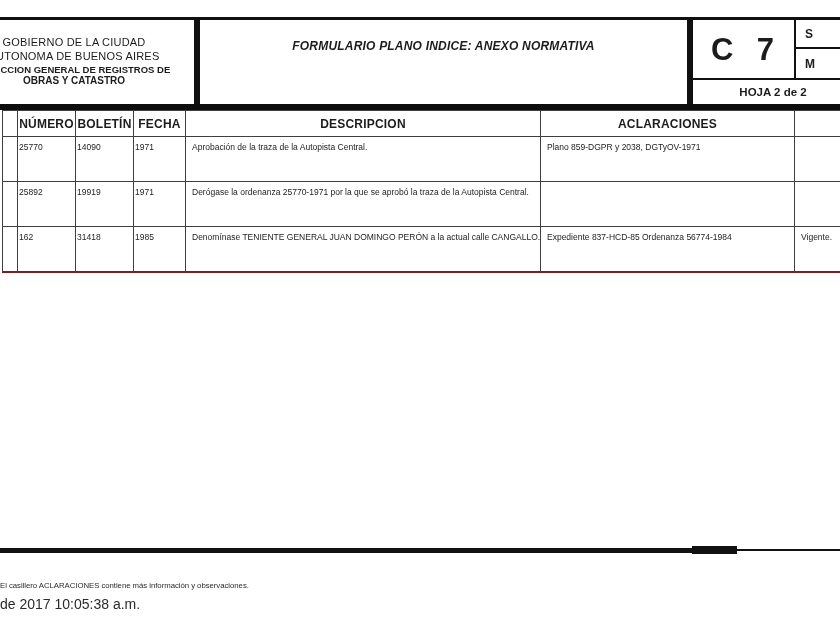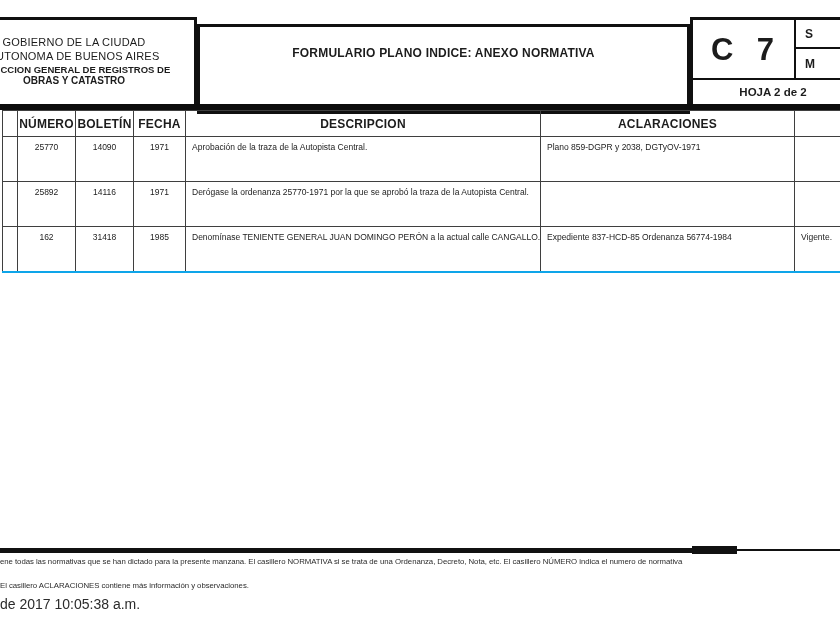--- a/index.html
+++ b/index.html
@@ -8,21 +8,21 @@
     overflow:hidden;font-family:"Liberation Sans",sans-serif;color:#1c1c1c;
     margin:0 auto;
   }
   
   .box{position:absolute;border:3px solid #101010;background:#fff;box-sizing:border-box;}
   .agency-box{left:-49px;top:17px;width:246px;height:90px;display:flex;flex-direction:column;
     justify-content:center;align-items:center;text-align:center;line-height:1.25;}
   .agency-l12{font-weight:normal;font-size:11px;letter-spacing:.2px;white-space:nowrap;}
   .agency-l3{font-weight:bold;font-size:9.5px;white-space:nowrap;}
   .agency-l4{font-weight:bold;font-size:10px;white-space:nowrap;}
-  .form-box{left:197px;top:24px;width:493px;height:90px;text-align:center;}
+  .form-box{left:197px;top:17px;width:493px;height:90px;text-align:center;font-style:italic;}
   .form-title{margin-top:19px;font-weight:bold;font-size:12px;letter-spacing:.2px;white-space:nowrap;}
   .form-desc{margin-top:17px;font-size:7.5px;color:#2a2a2a;white-space:nowrap;}
   .code-box{left:690px;top:17px;width:166px;height:90px;display:flex;flex-direction:column;}
   .code-top{display:flex;height:58px;box-sizing:border-box;}
   .c7-cell{width:103px;box-sizing:border-box;border-right:2px solid #101010;display:flex;
     align-items:center;justify-content:space-between;padding:0 20px 0 18px;
     font-weight:bold;font-size:31px;line-height:1;}
   .sm-col{flex:1;display:flex;flex-direction:column;}
   .sm-cell{height:29px;box-sizing:border-box;display:flex;align-items:center;
     padding-left:9px;font-weight:bold;font-size:12px;}
@@ -30,23 +30,23 @@
   .hoja-row{height:32px;box-sizing:border-box;border-top:2px solid #101010;display:flex;
     align-items:center;justify-content:center;font-weight:bold;font-size:11.5px;}
   .thick-band{position:absolute;left:0;top:104px;width:840px;height:6px;background:#0d0d0d;}
   
   table.norma{position:absolute;left:2px;top:110px;width:854px;border-collapse:collapse;
     table-layout:fixed;font-size:8.5px;}
   table.norma td,table.norma th{border:1px solid #3f3f3f;box-sizing:border-box;
     overflow:hidden;white-space:nowrap;}
   table.norma th{height:26px;font-size:12px;font-weight:bold;text-align:center;vertical-align:middle;letter-spacing:.2px;}
   table.norma td{height:45px;vertical-align:top;padding-top:5px;}
-  td.num{text-align:center;}
+  td.num{text-align:left;}
   td.txt{text-align:left;padding-left:6px;padding-right:4px;}
-  tr.last td{border-bottom:2px solid #0ea5e9;}
+  tr.last td{border-bottom:2px solid #7f1d1d;}
   
   .bar{position:absolute;background:#111;}
   .bar-a{left:0;top:548px;width:692px;height:5px;}
   .bar-b{left:692px;top:546px;width:45px;height:8px;}
   .bar-c{left:737px;top:549px;width:103px;height:2px;}
   .foot{position:absolute;left:0;font-size:7.8px;color:#2b2b2b;white-space:nowrap;letter-spacing:-0.05px;}
   .foot1{top:557px;}
   .foot2{top:569px;}
   .foot3{top:581px;}
   .stamp{position:absolute;left:0;top:596px;font-size:14px;color:#2b2b2b;white-space:nowrap;}
@@ -110,21 +110,21 @@
         <td class="num">25770</td>
         <td class="num">14090</td>
         <td class="num">1971</td>
         <td class="txt">Aprobación de la traza de la Autopista Central.</td>
         <td class="txt">Plano 859-DGPR y 2038, DGTyOV-1971</td>
         <td class="txt"></td>
       </tr>
       <tr>
         <td></td>
         <td class="num">25892</td>
-        <td class="num">14116</td>
+        <td class="num">19919</td>
         <td class="num">1971</td>
         <td class="txt">Derógase la ordenanza 25770-1971 por la que se aprobó la traza de la Autopista Central.</td>
         <td class="txt"></td>
         <td class="txt"></td>
       </tr>
       <tr class="last">
         <td></td>
         <td class="num">162</td>
         <td class="num">31418</td>
         <td class="num">1985</td>
@@ -132,17 +132,16 @@
         <td class="txt">Expediente 837-HCD-85 Ordenanza 56774-1984</td>
         <td class="txt">Vigente.</td>
       </tr>
     </tbody>
   </table>
 
   <div class="bar bar-a"></div>
   <div class="bar bar-b"></div>
   <div class="bar bar-c"></div>
 
-  <div class="foot foot1">ene todas las normativas que se han dictado  para la presente manzana. El casillero NORMATIVA si se trata de una Ordenanza, Decreto, Nota, etc. El casillero NÚMERO indica el numero de normativa</div>
   <div class="foot foot3">El casillero ACLARACIONES contiene más información y observaciones.</div>
   <div class="stamp">de 2017 10:05:38 a.m.</div>
 
 </div>
 
 </body></html>

